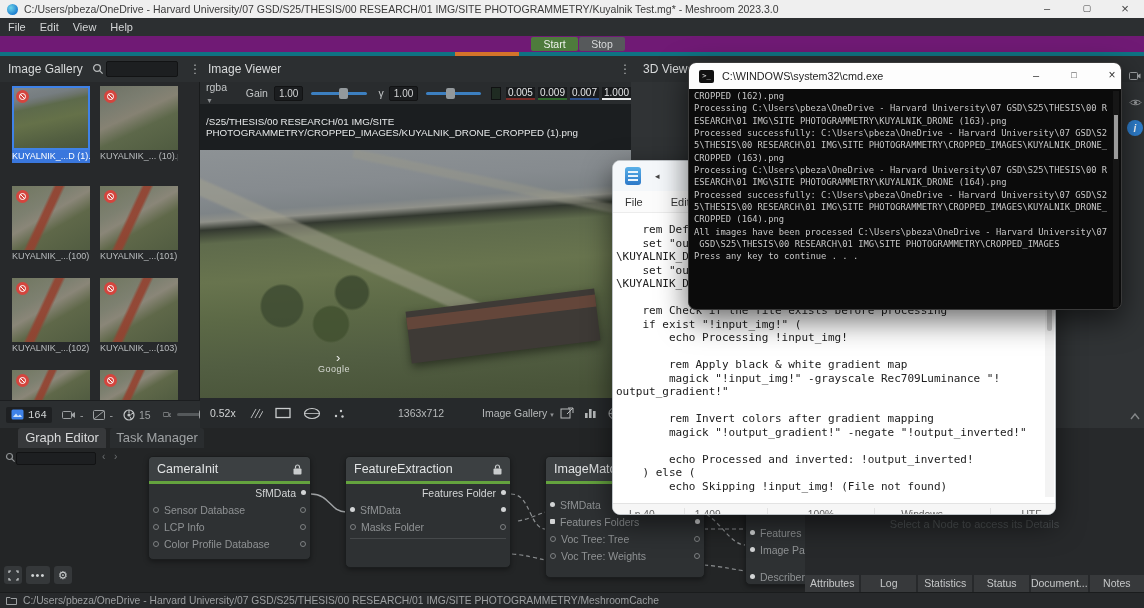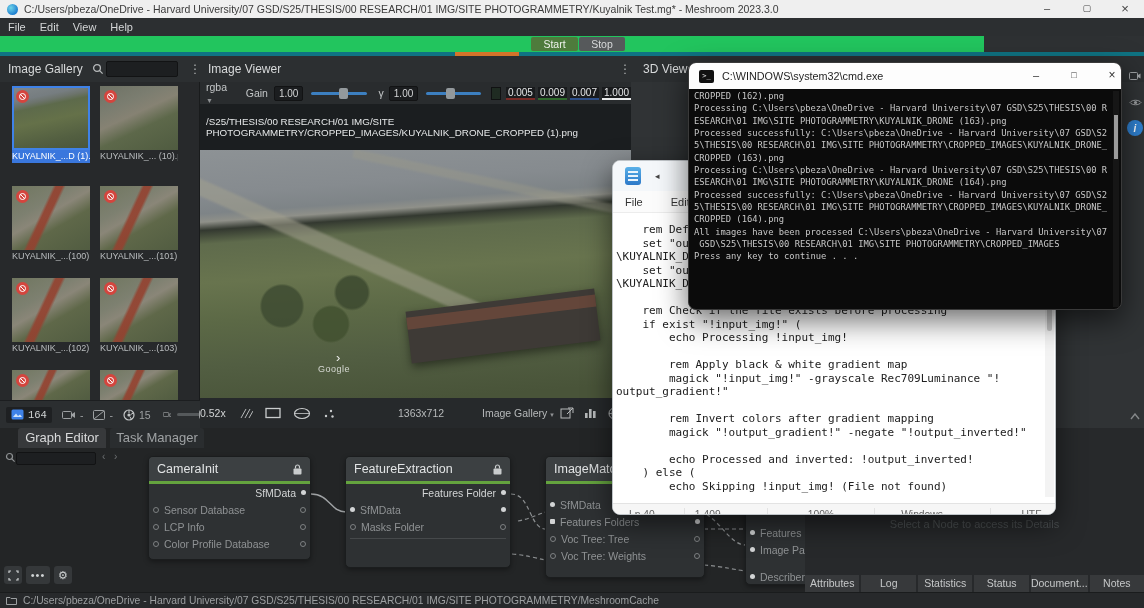--- a/index.html
+++ b/index.html
@@ -12,21 +12,21 @@
   #titlebar { left:0; top:0; width:1144px; height:18px; background:#efefef; color:#3b3b3b;
     font-size:10.5px; display:flex; align-items:center; }
   #app-logo { width:11px; height:11px; border-radius:50%; margin:0 6px 0 7px;
     background:radial-gradient(circle at 35% 35%, #6fd3e8, #1d7fd0 70%); }
   .wctl { position:absolute; top:0; width:30px; height:18px; text-align:center; line-height:17px;
     color:#444; font-size:11px; }
 
   
   #menubar { left:0; top:18px; width:1144px; height:18px; background:#2c2f31; display:flex;
     align-items:center; gap:14px; padding-left:8px; color:#d4d6d7; font-size:11px; }
-  #toolbar { left:0; top:36px; width:984px; height:16px; background:#22c55e; }
+  #toolbar { left:0; top:36px; width:1144px; height:16px; background:#701a75; }
   .runbtn { position:absolute; top:1px; height:14px; border-radius:2px; font-size:10.5px;
     line-height:14px; text-align:center; }
   #btn-start { left:531px; width:47px; background:#4e7b3c; color:#eef2ec; }
   #btn-stop  { left:579px; width:46px; background:#56595b; color:#d7d9da; }
   #progressbar { left:0; top:52px; width:1144px; height:4px; background:#0f7383; }
   #progress-seg { left:455px; top:0; width:64px; height:4px; background:#d4742a; }
 
   
   .panel-head { background:#2c2f31; color:#d8dadb; font-size:12px; display:flex; align-items:center; }
   .dots { color:#aeb1b2; font-size:12px; letter-spacing:0; }
@@ -318,21 +318,21 @@
       <div class="trees"></div>
       <div class="road"></div>
       <div class="road2"></div>
       <div class="building">
           <div class="roofline"></div>
         </div>
       <span id="photo-next">›</span>
       <span id="photo-wm">Google</span>
     </div>
     <div id="viewer-foot">
-      <span style="margin-left:0;color:#d2d4d5">0.52x</span>
+      <span style="margin-left:10px;color:#d2d4d5">0.52x</span>
       <svg class="i" style="margin-left:14px" width="13" height="11" viewBox="0 0 13 11">
         <line x1="1" y1="10" x2="6" y2="1" stroke="#b6b9ba"></line>
           <line x1="5" y1="10" x2="10" y2="1" stroke="#b6b9ba"></line>
           <line x1="9" y1="10" x2="13" y2="3" stroke="#b6b9ba"></line>
       </svg>
       <svg class="i" style="margin-left:12px" width="16" height="12" viewBox="0 0 16 12">
         <rect x="1" y="1.5" width="14" height="9" fill="none" stroke="#c9cccd" stroke-width="1.3"></rect>
       </svg>
       <svg class="i" style="margin-left:12px" width="18" height="13" viewBox="0 0 18 13">
         <ellipse cx="9" cy="6.5" rx="7.5" ry="5" fill="none" stroke="#c9cccd" stroke-width="1.2"></ellipse>

